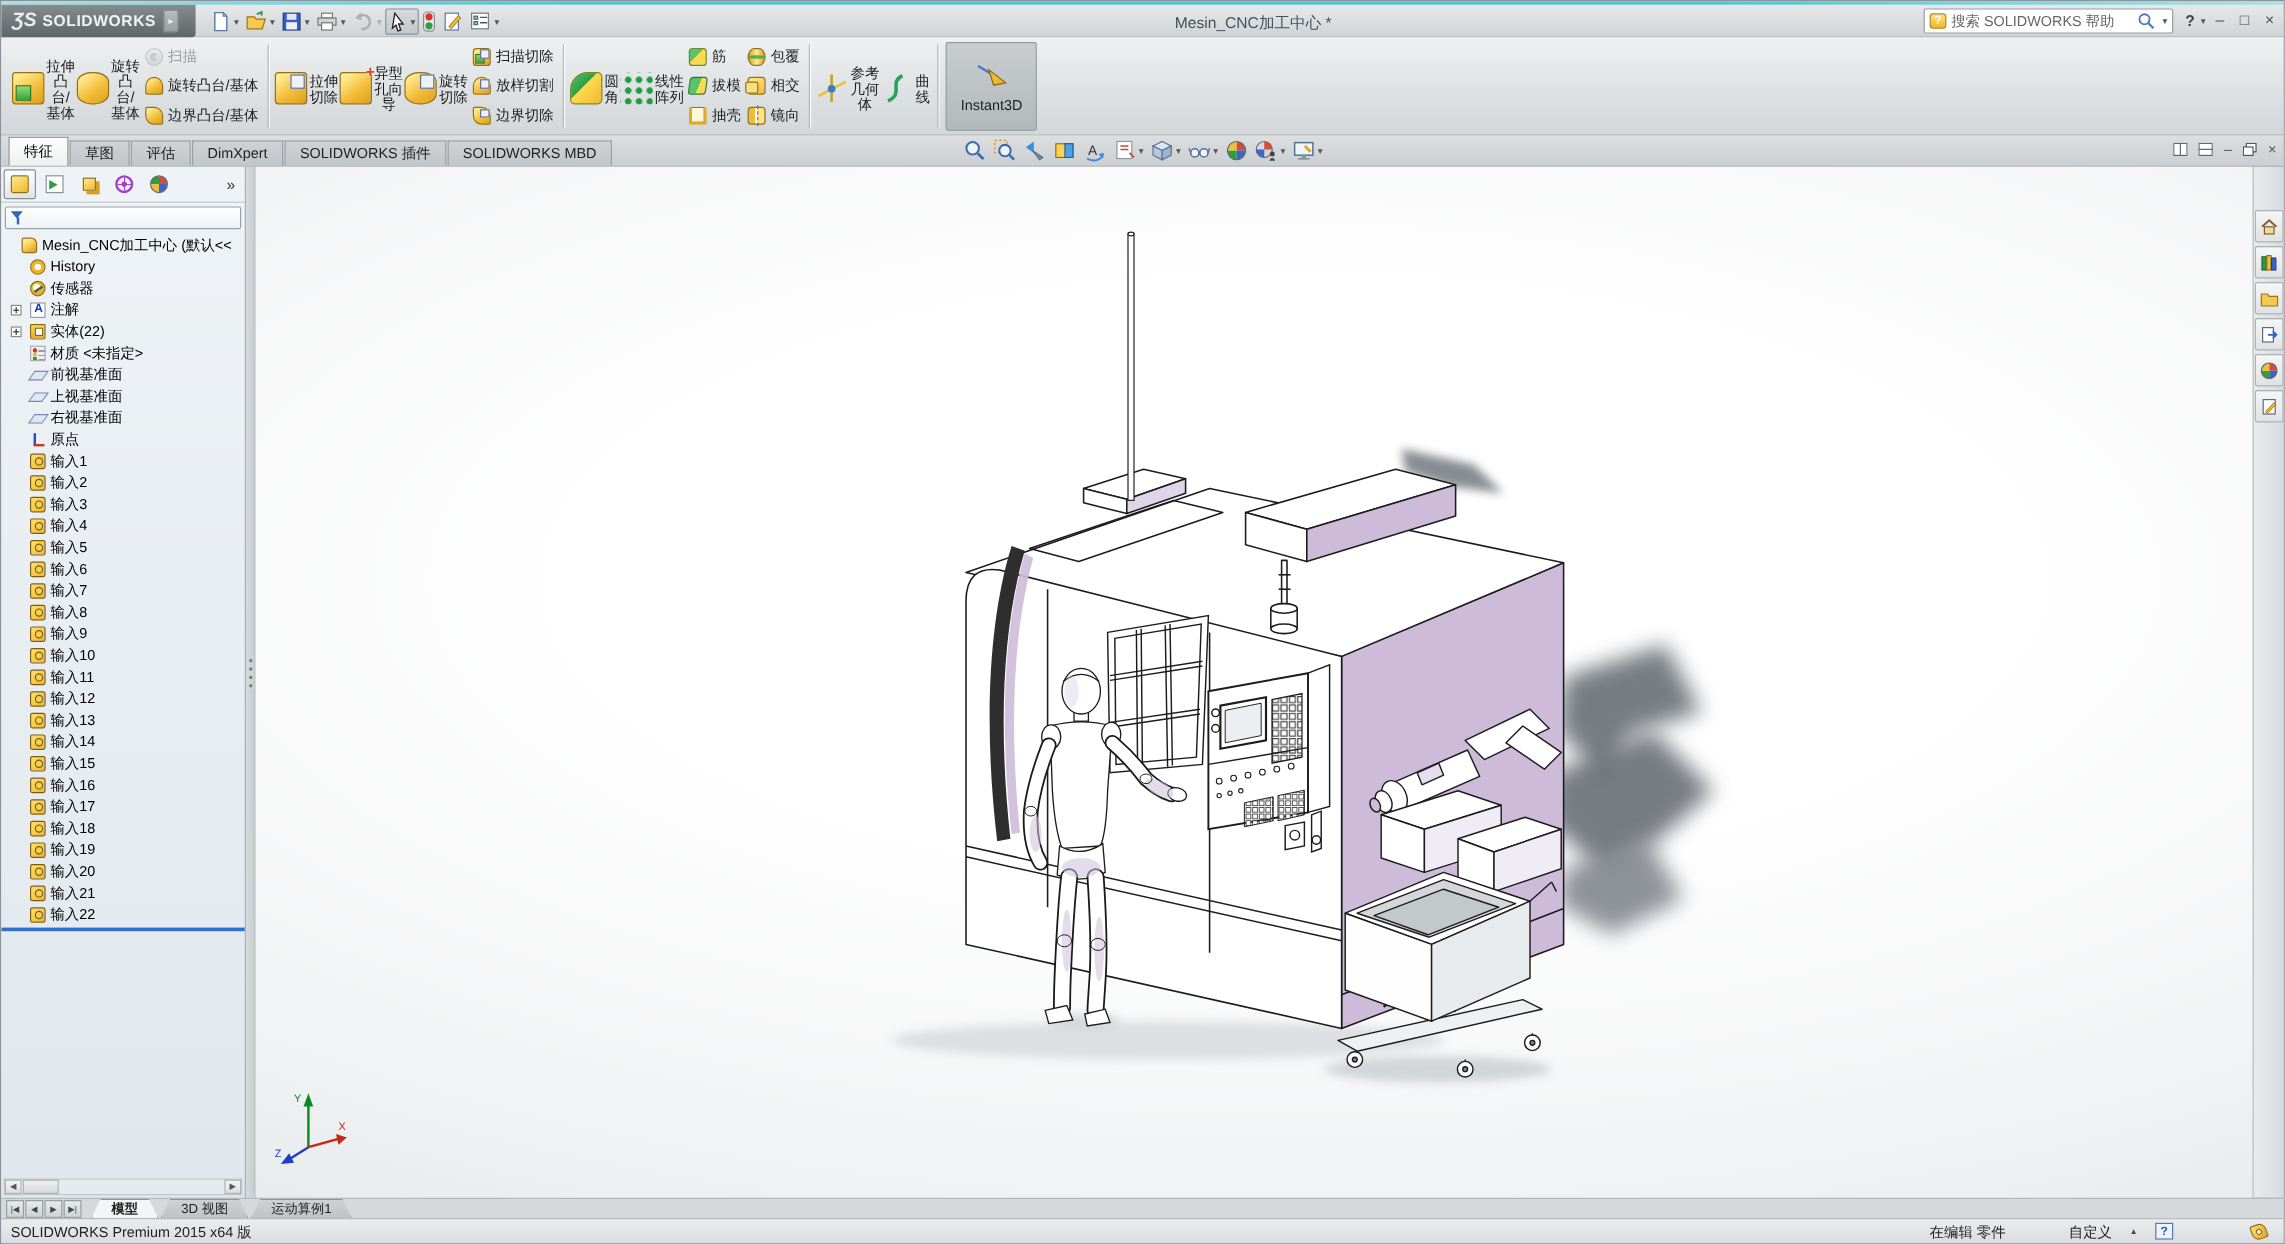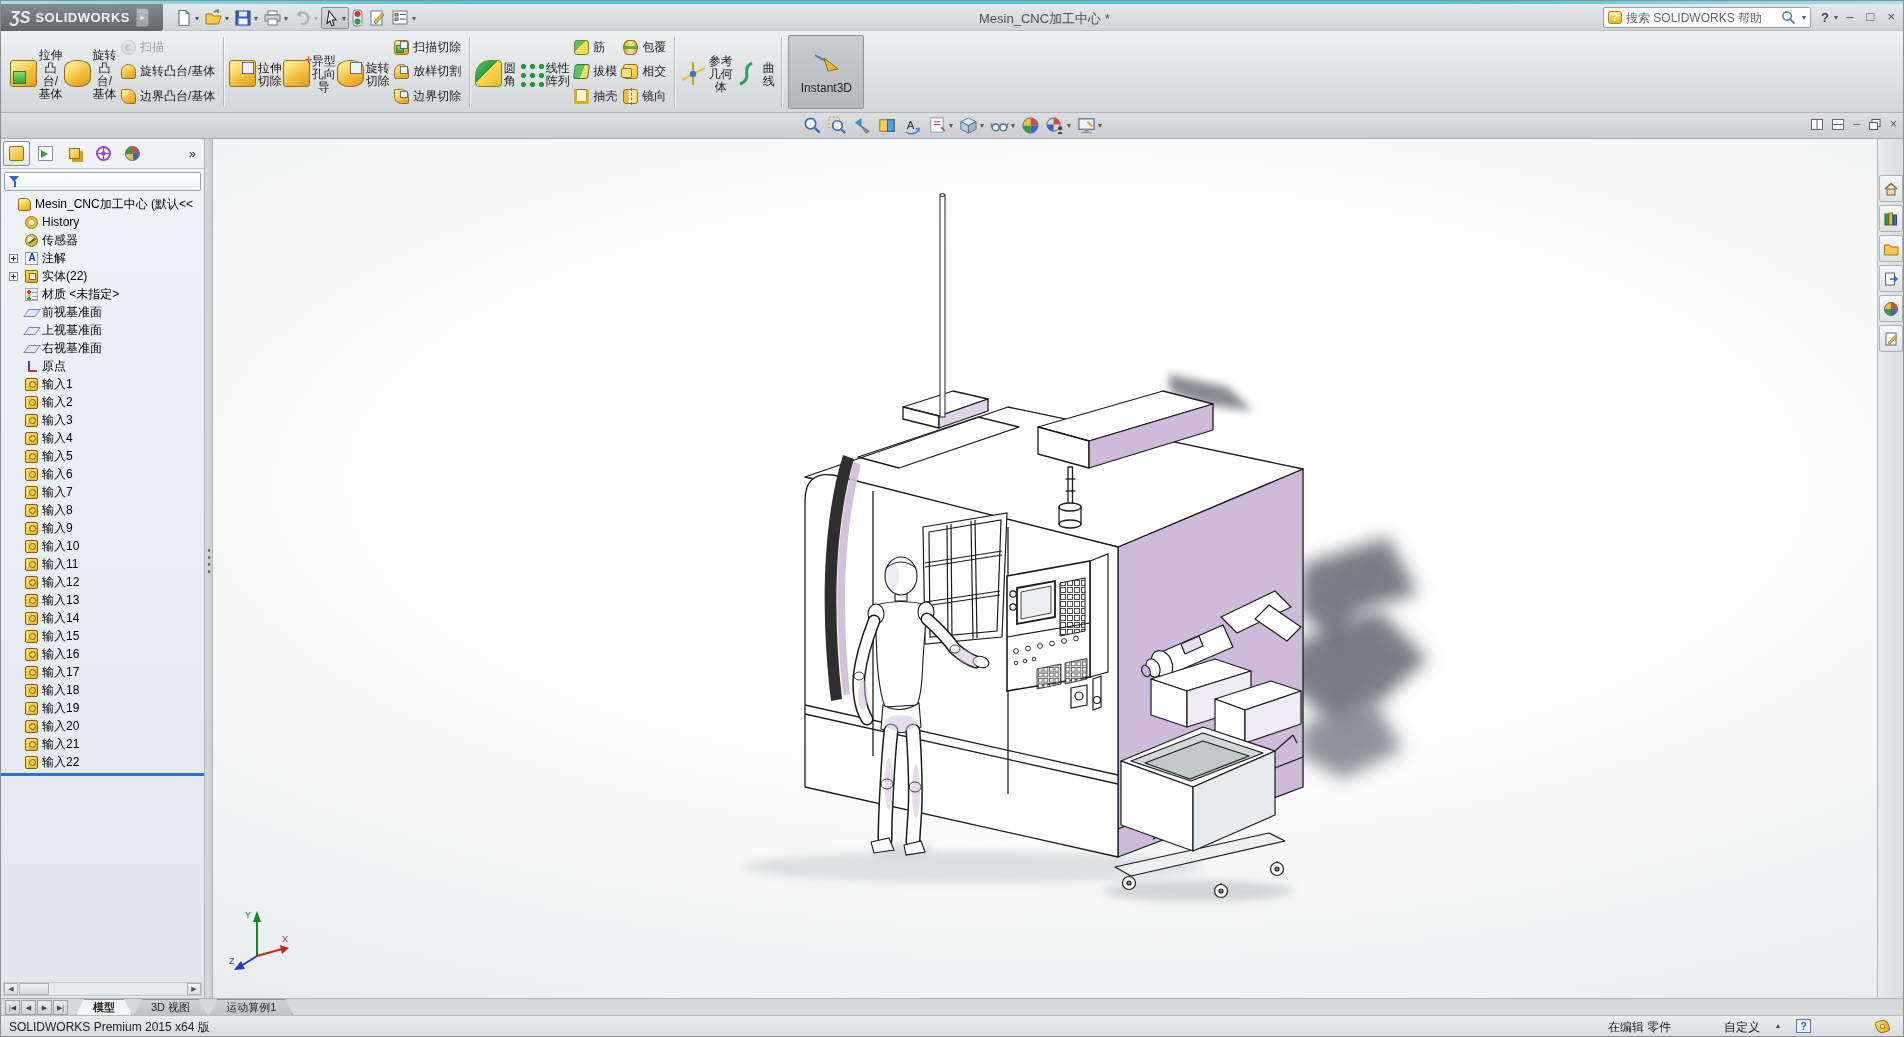--- a/index.html
+++ b/index.html
@@ -369,20 +369,46 @@
     <div class="instant3d">
       <svg width="30" height="26" viewBox="0 0 30 26">
           <line x1="4" y1="5" x2="16" y2="12" stroke="#4a78c9" stroke-width="2"></line>
           <path d="M13,8 L27,19 L17,21 Z" fill="#f0b82f" stroke="#8a6a14"></path>
         </svg>
       <span>Instant3D</span>
     </div>
   </div>
 
   <div class="band">
+    <div class="ctabs">
+
+        <div class="ctab active">
+          <span>特征</span>
+        </div>
+
+        <div class="ctab">
+          <span>草图</span>
+        </div>
+
+        <div class="ctab">
+          <span>评估</span>
+        </div>
+
+        <div class="ctab">
+          <span>DimXpert</span>
+        </div>
+
+        <div class="ctab">
+          <span>SOLIDWORKS 插件</span>
+        </div>
+
+        <div class="ctab">
+          <span>SOLIDWORKS MBD</span>
+        </div>
+      </div>
 
     <div class="headsup">
       <span class="hbtn">
           <svg viewBox="0 0 20 20">
             <circle cx="8" cy="8" r="5.5" fill="#eef4fb" stroke="#3a6bb0" stroke-width="1.8"></circle>
             <line x1="12.5" y1="12.5" x2="17.5" y2="17.5" stroke="#3a6bb0" stroke-width="2.4"></line>
           </svg>
         </span>
       <span class="hbtn">
           <svg viewBox="0 0 20 20">

